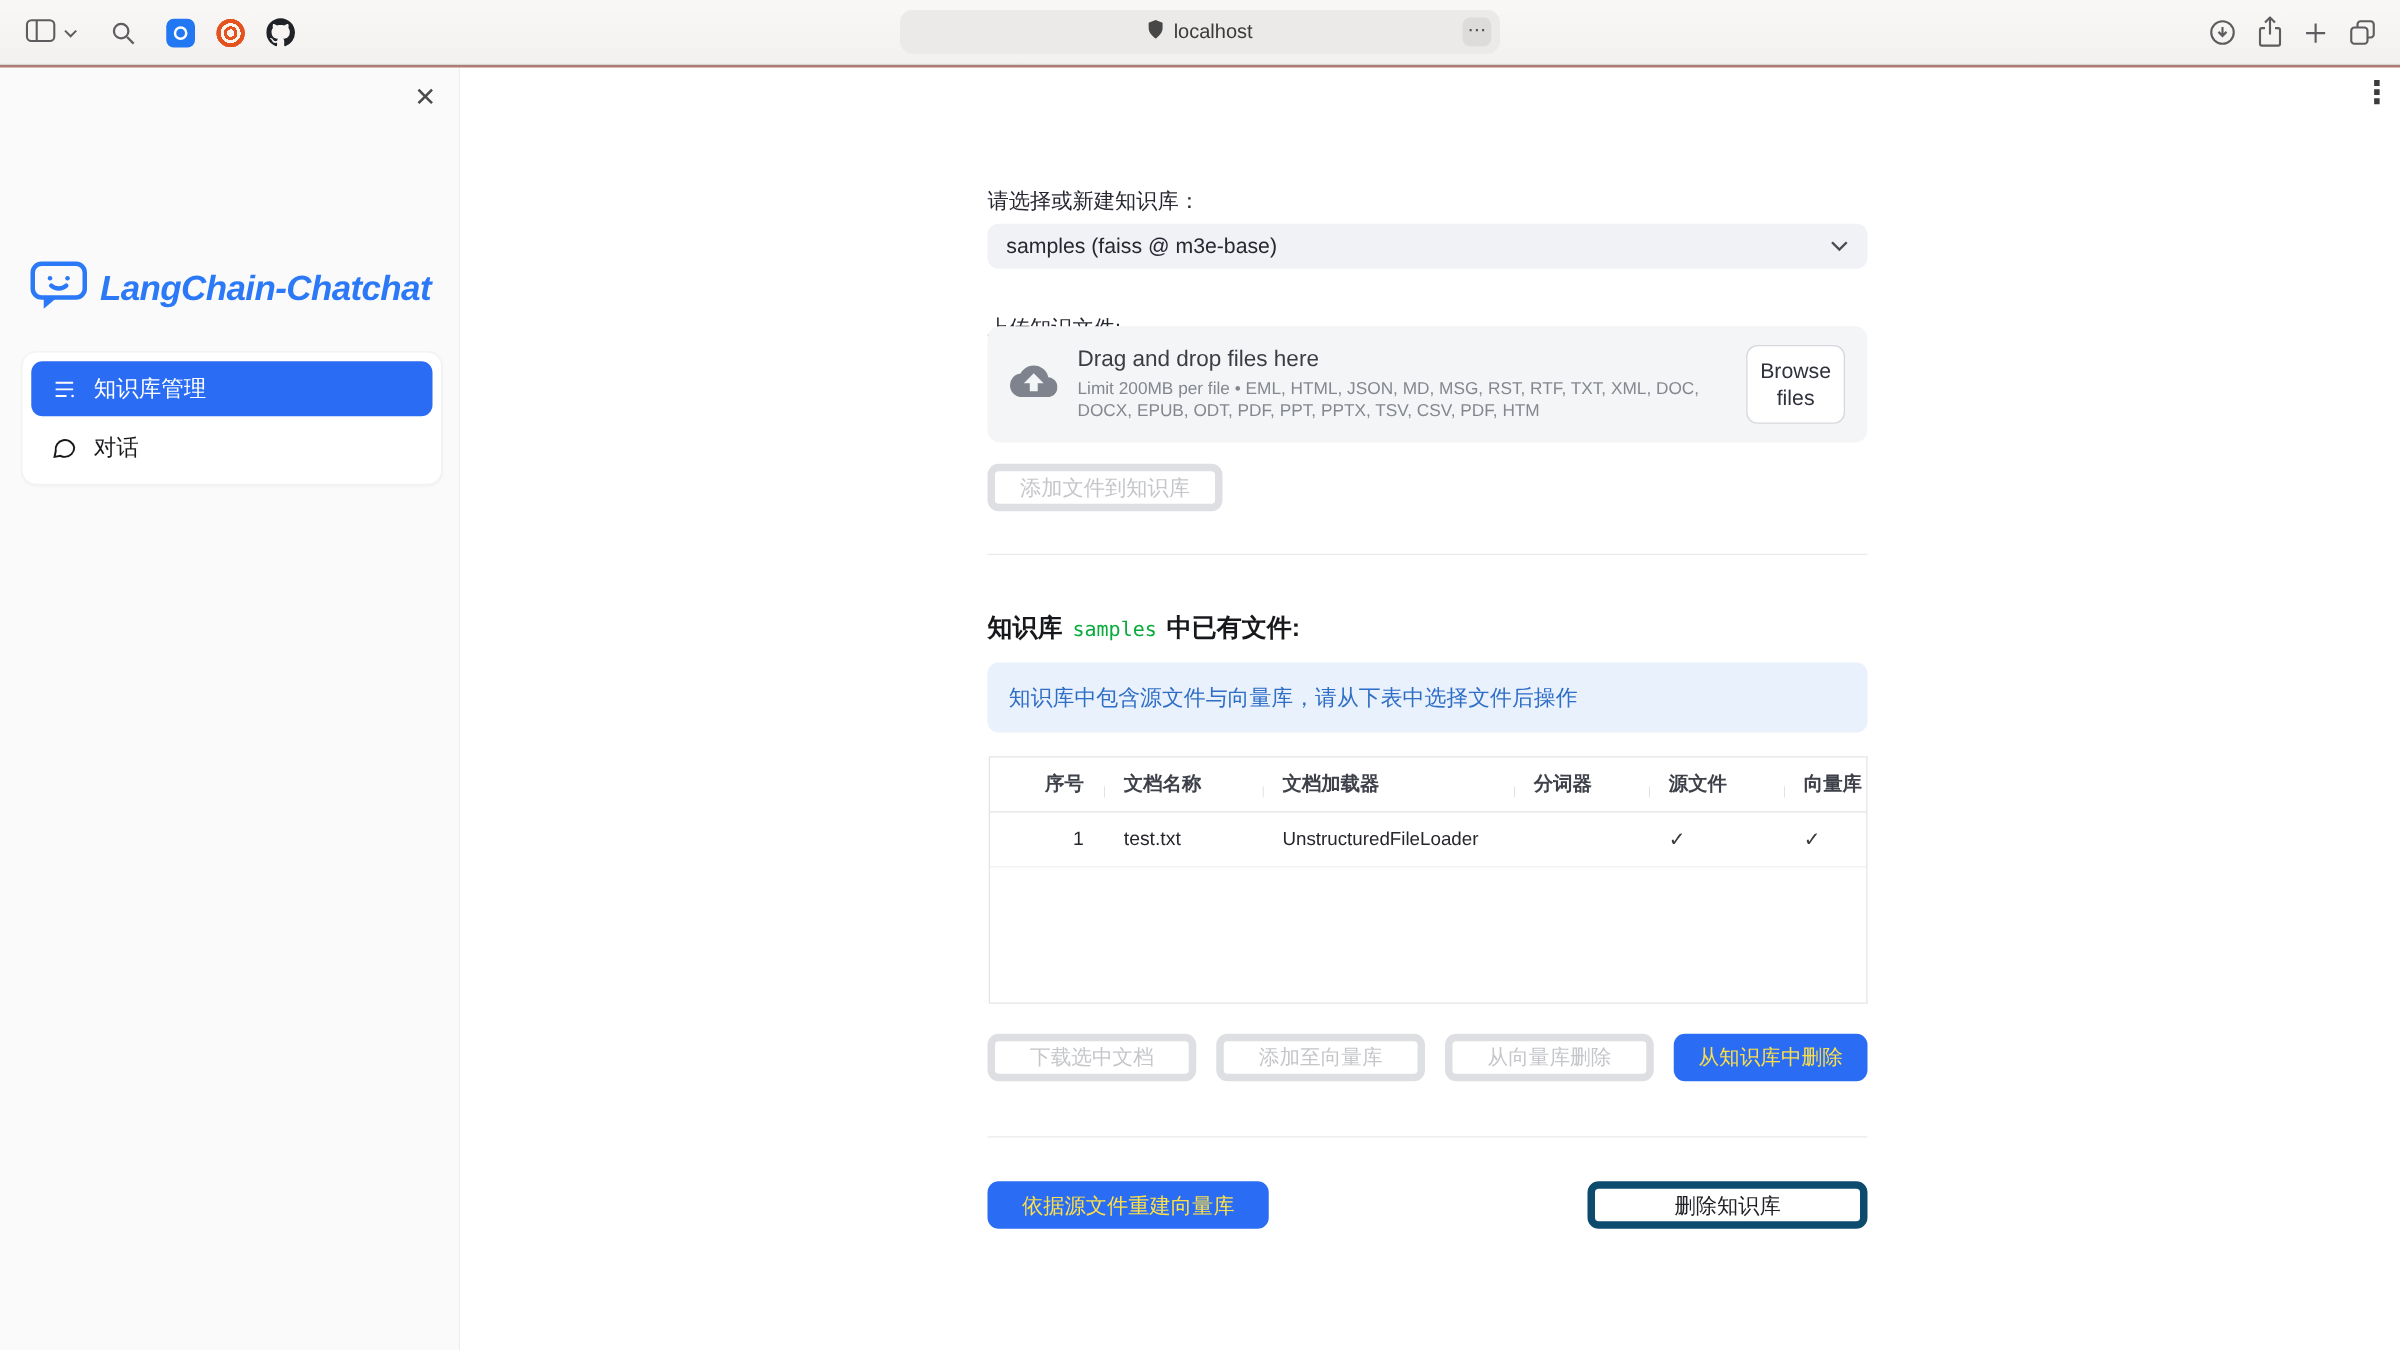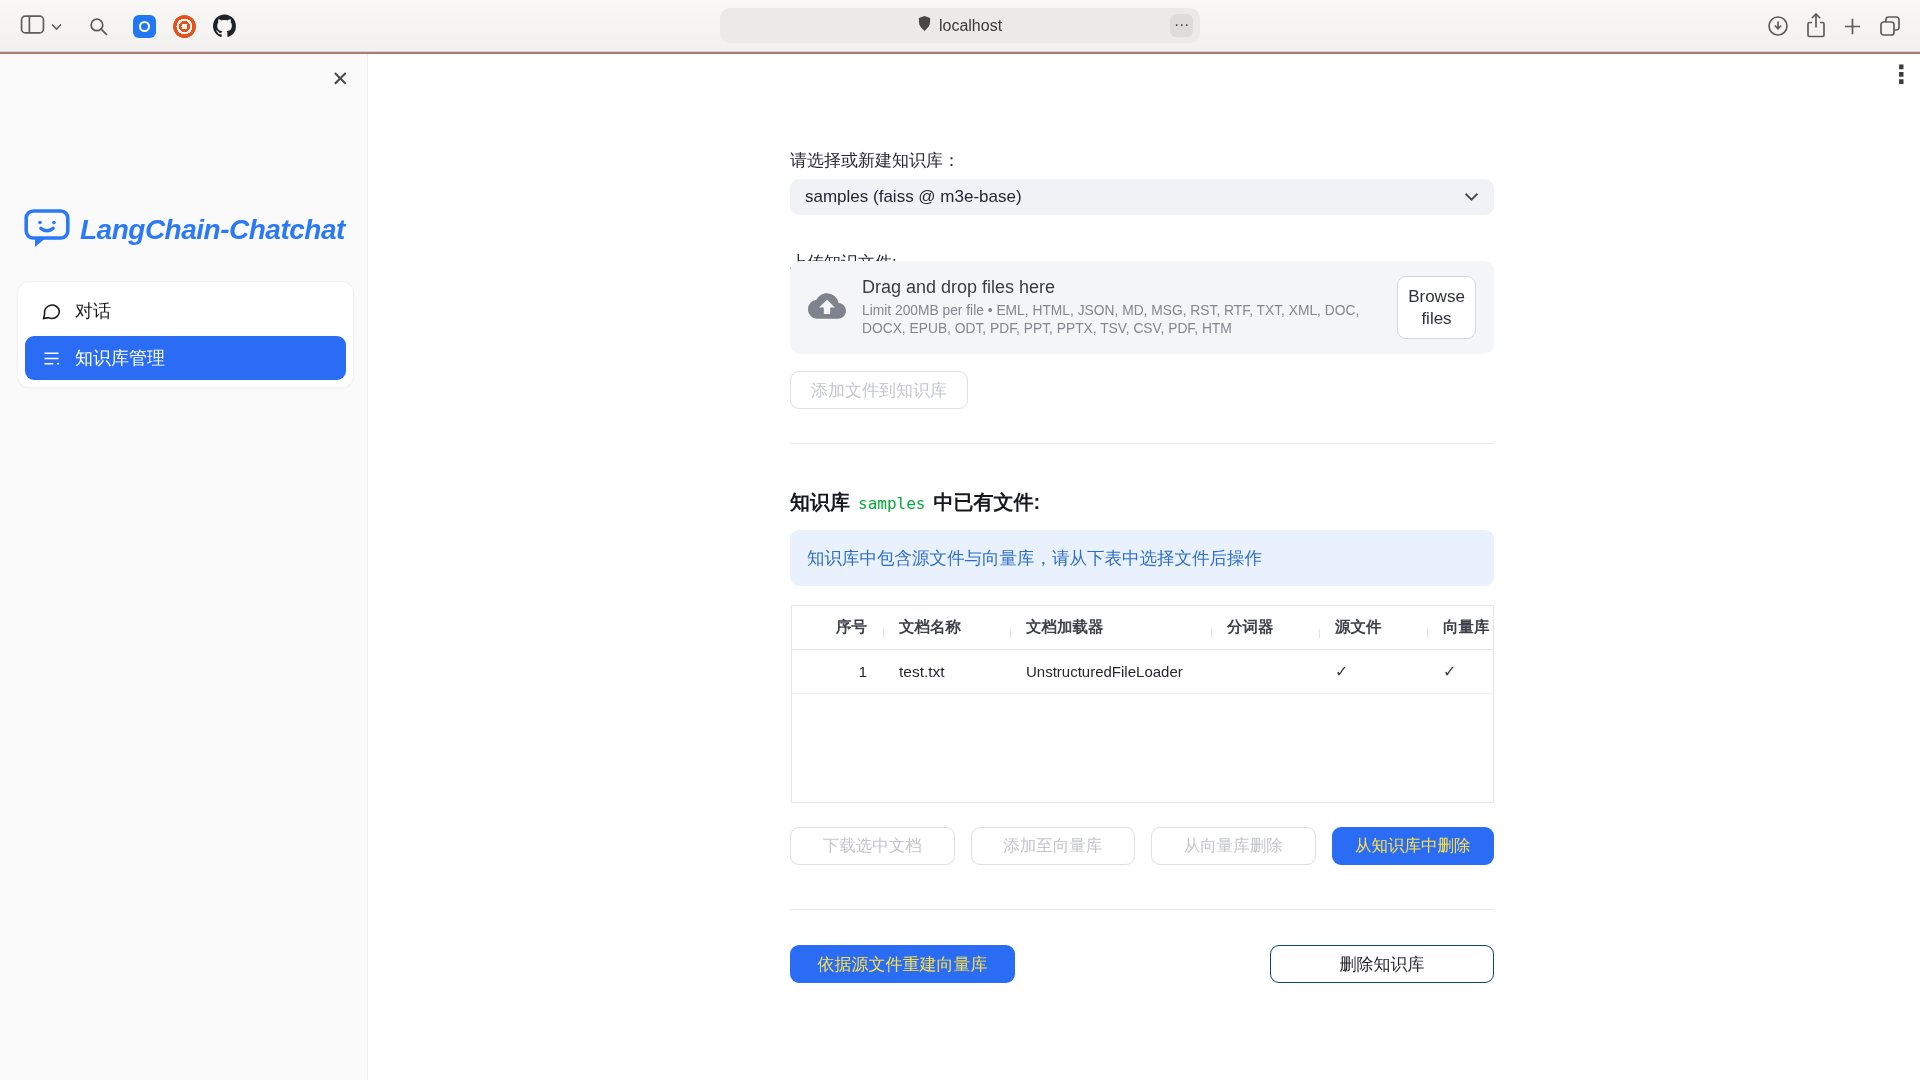--- a/index.html
+++ b/index.html
@@ -62,21 +62,21 @@
 
   .dropzone { position:absolute; left:790px; top:261px; width:704px; height:93px; background:#f4f5f7;
               border-radius:10px; display:flex; align-items:center; padding:0 18px; gap:16px; }
   .dz-title { font-size:18px; color:#3b3d45; }
   .dz-hint { font-size:13.8px; color:#84878f; max-width:516px; line-height:1.32; margin-top:4px; }
   .browse-btn { margin-left:auto; width:79px; padding:9px 6px; background:#fff; border:1px solid #d7d8db;
                 border-radius:9px; font-size:17px; color:#30323a; text-align:center; line-height:1.25;
                 cursor:pointer; font-family:inherit; }
 
   .btn { display:flex; align-items:center; justify-content:center; border-radius:9px; font-size:17px;
-         cursor:pointer; font-family:inherit; background:#fff; border:1px solid #0c4a6e; color:#1f2025; }
+         cursor:pointer; font-family:inherit; background:#fff; border:6px solid #0c4a6e; color:#1f2025; }
   .btn.disabled { border-color:#dedfe2; color:#c5c6ca; cursor:default; }
   .btn.primary { background:var(--primary,#2a6cf4); border:none; color:#fde047; }
 
   #add-btn { position:absolute; left:790px; top:371px; height:38px; padding:0 20px; }
   .hr { position:absolute; left:790px; width:704px; height:1px; background:#e9eaec; }
   #hr1 { top:443px; } #hr2 { top:909px; }
 
   .kb-title { position:absolute; left:790px; top:489px; font-size:20px; font-weight:bold; color:#17181c;
               display:flex; align-items:baseline; gap:8px; }
   .kb-title .code { font-family:"DejaVu Sans Mono","Liberation Mono",monospace; font-size:16px;
@@ -190,36 +190,36 @@
           <circle cx="16" cy="16.5" r="1.8" fill="currentColor" stroke="none"></circle>
           <circle cx="30" cy="16.5" r="1.8" fill="currentColor" stroke="none"></circle>
           <path d="M17 22.5c3.5 3 8.5 3 12 0"></path>
           <path d="M11 33v8l9.5-8z" fill="currentColor" stroke="none"></path>
         </svg>
       </span>
       <span class="logo-text">LangChain-Chatchat</span>
     </div>
 
     <nav class="menu-card">
-      <div class="menu-item">
-        <span class="mi-icon">
-          <svg width="21" height="21" viewBox="0 0 24 24" fill="none" stroke="currentColor" stroke-width="1.8">
-              <path d="M21 11.5a8.5 8.5 0 01-8.5 8.5c-1.5 0-2.9-.4-4.1-1L3 20l1.1-5.1A8.5 8.5 0 1121 11.5z"></path>
-            </svg>
-        </span>
-        <span>对话</span>
-      </div>
       <div class="menu-item selected">
         <span class="mi-icon">
           <svg width="21" height="21" viewBox="0 0 24 24" fill="none" stroke="currentColor" stroke-width="1.8">
               <path d="M4 6h16M4 12h16M4 18h10"></path>
               <circle cx="19.5" cy="18" r="1.2" fill="currentColor" stroke="none"></circle>
             </svg>
         </span>
         <span>知识库管理</span>
+      </div>
+      <div class="menu-item">
+        <span class="mi-icon">
+          <svg width="21" height="21" viewBox="0 0 24 24" fill="none" stroke="currentColor" stroke-width="1.8">
+              <path d="M21 11.5a8.5 8.5 0 01-8.5 8.5c-1.5 0-2.9-.4-4.1-1L3 20l1.1-5.1A8.5 8.5 0 1121 11.5z"></path>
+            </svg>
+        </span>
+        <span>对话</span>
       </div>
     </nav>
   </aside>
 
   <main>
     <div class="kebab">⋮</div>
 
     <div class="lbl" id="lbl-select">请选择或新建知识库：</div>
 
     <div class="kb-select">

